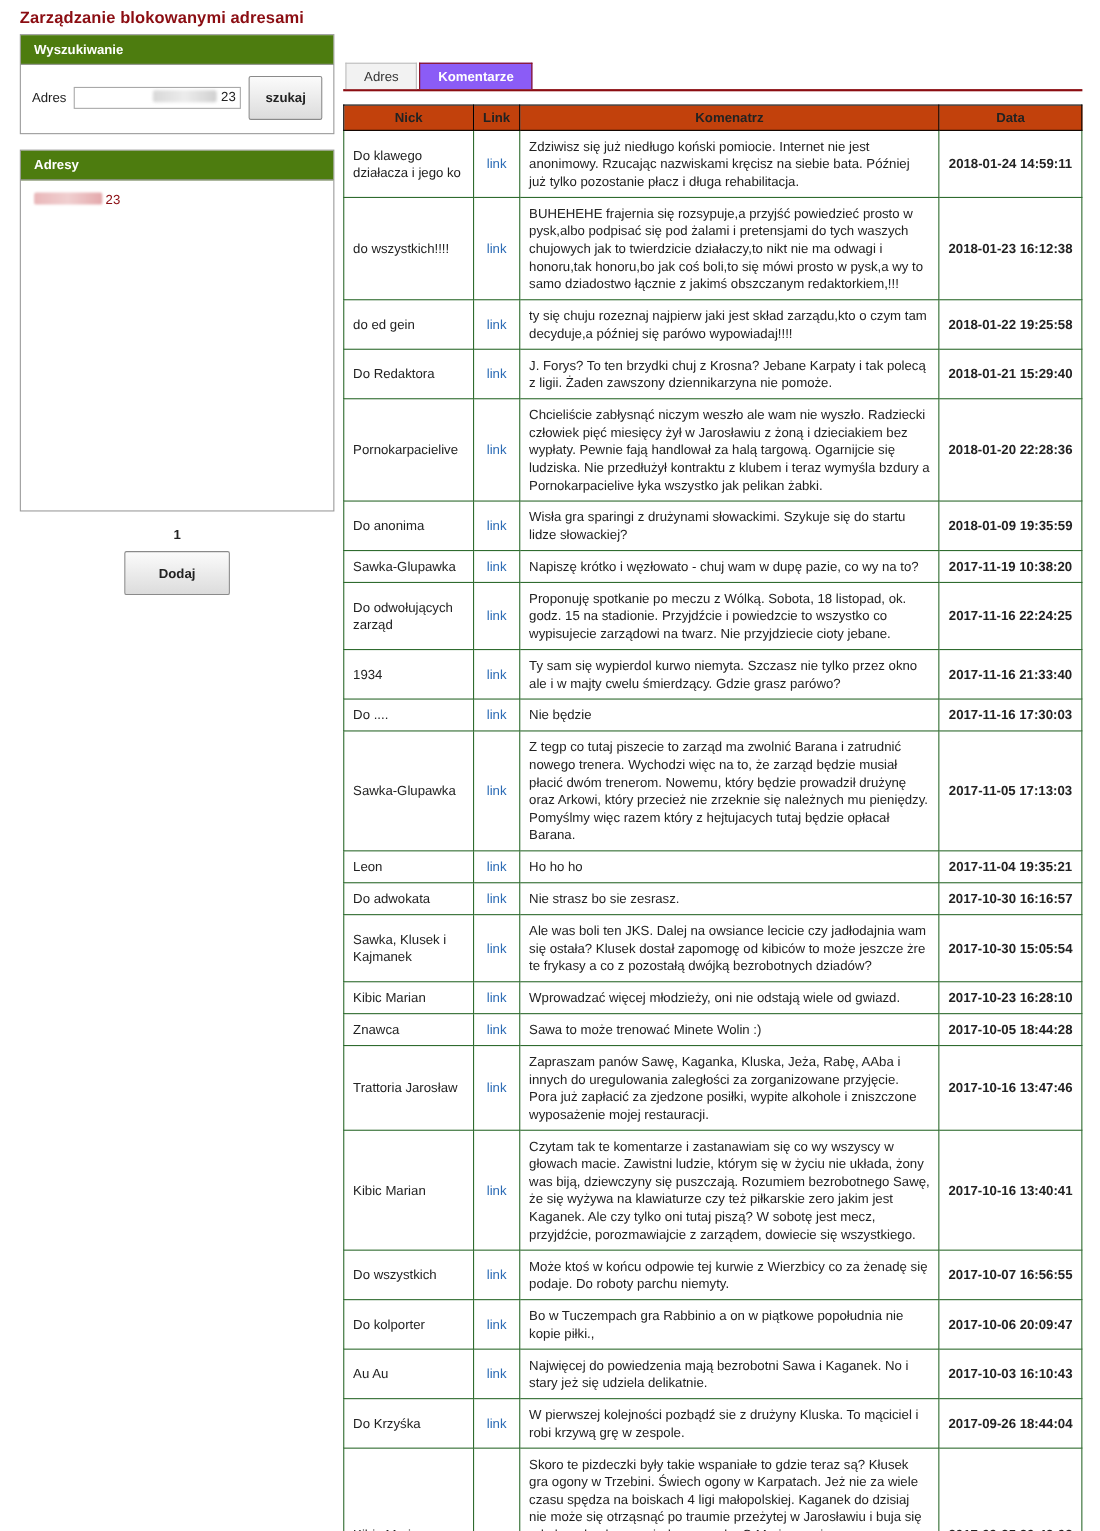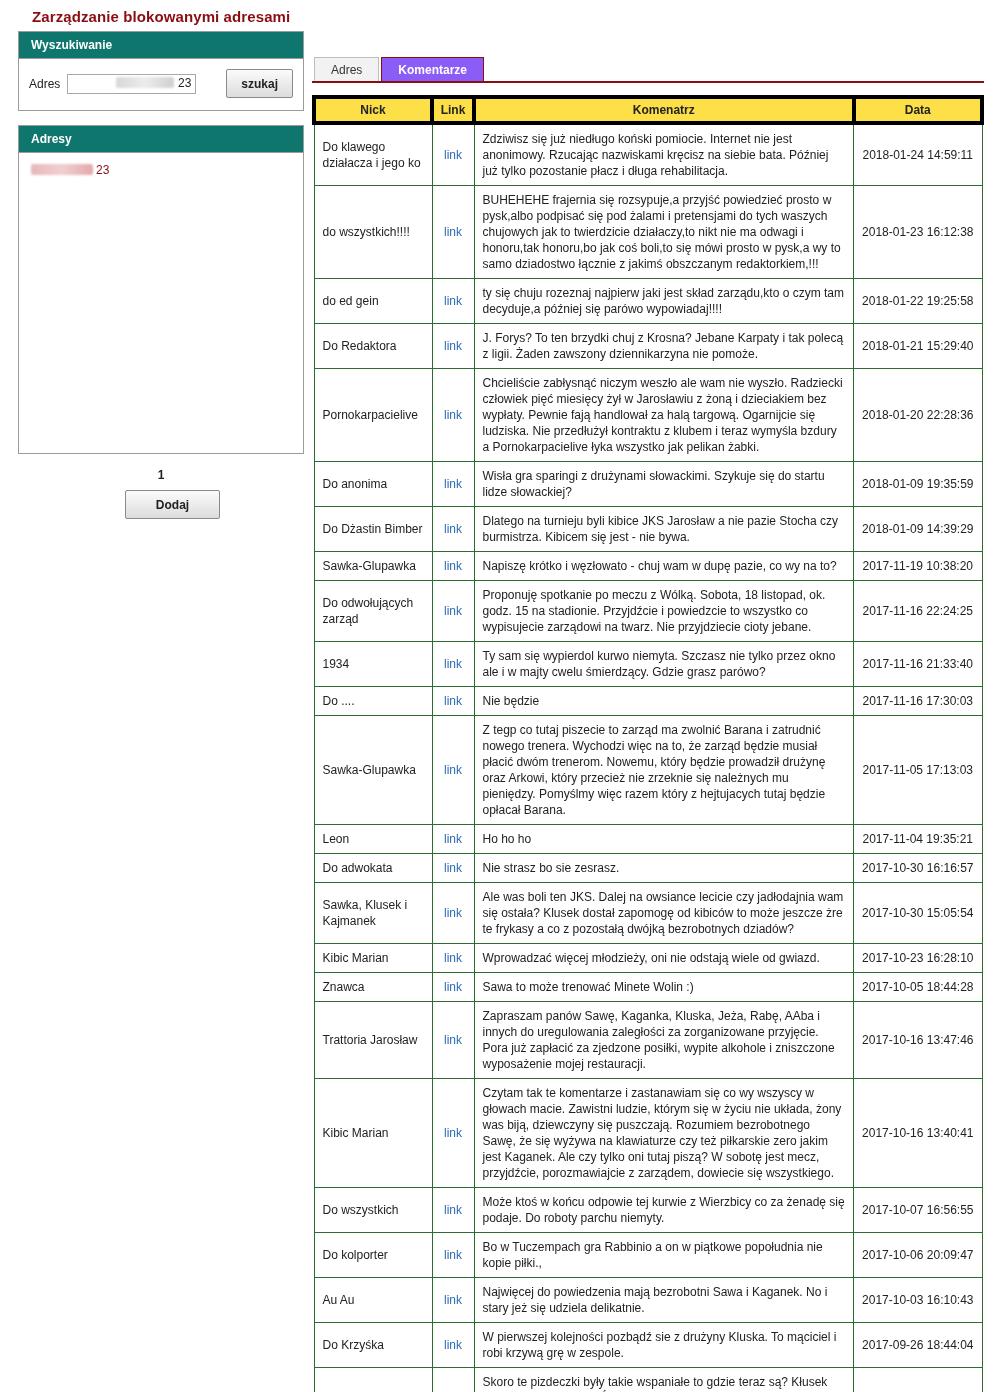--- a/index.html
+++ b/index.html
@@ -13,42 +13,42 @@
   .page {
     position: relative;
     width: 1000px;
     min-height: 1392px;
     padding: 0;
   }
   .page-title {
     color: #8b0d12;
     font-size: 15px;
     font-weight: bold;
-    padding: 8px 0 6px 32px;
+    padding: 8px 0 6px 18px;
     letter-spacing: 0.1px;
   }
   .layout {
     display: flex;
     align-items: flex-start;
     gap: 0;
   }
   
   .left-col {
     width: 312px;
     padding-left: 18px;
     padding-right: 8px;
     flex: 0 0 312px;
   }
   .panel {
     border: 1px solid #9b9b9b;
     background: #ffffff;
     margin-bottom: 14px;
   }
   .panel-head {
-    background: #0f766e;
+    background: #4d7c0f;
     color: #ffffff;
     font-weight: bold;
     font-size: 12px;
     padding: 6px 10px 6px 12px;
     border-bottom: 1px solid #9b9b9b;
   }
   .panel-body {
     padding: 10px 10px 12px 10px;
   }
   .search-row {
@@ -74,23 +74,22 @@
   }
   .btn {
     font-family: "Liberation Sans", sans-serif;
     font-size: 12px;
     font-weight: bold;
     color: #222;
     background: linear-gradient(#fbfbfb, #dcdcdc);
     border: 1px solid #8a8a8a;
     border-radius: 2px;
     padding: 2px 14px;
-    height: 29px;
+    height: 40px;
     cursor: pointer;
-    margin-left: 23px;
   }
   .addr-panel .panel-body {
     min-height: 300px;
     padding-top: 8px;
   }
   .addr-item {
     color: #8b0d12;
     font-size: 12px;
     padding: 2px 0 2px 2px;
     cursor: pointer;
@@ -162,36 +161,36 @@
   table.grid {
     width: 100%;
     border-collapse: collapse;
     margin-top: 12px;
     border: 1px solid #2f6b2f;
   }
   table.grid th {
     font-size: 12px;
     font-weight: bold;
     color: #222;
-    background: #fde047;
-    border: 4px solid #000000;
+    background: #c2410c;
+    border: 1px solid #000000;
     padding: 4px 6px;
     text-align: center;
   }
   table.grid td {
     border: 1px solid #2f6b2f;
     padding: 6px 8px;
     vertical-align: middle;
     font-size: 12px;
     line-height: 16px;
     color: #222;
   }
   td.c-nick { width: 118px; }
   td.c-link { width: 42px; text-align: center; }
-  td.c-date { width: 92px; text-align: center; white-space: nowrap; }
+  td.c-date { width: 92px; text-align: center; white-space: nowrap; font-weight: bold; }
   .lnk {
     color: #2b6bb5;
     text-decoration: none;
     cursor: pointer;
     font-size: 12px;
   }
   th.h-nick { width: 118px; text-align: left; padding-left: 8px; }
   th.h-link { width: 42px; text-align: left; }
   th.h-date { width: 92px; }
 </style>
@@ -278,26 +277,20 @@
               <td class="c-comment">Chcieliście zabłysnąć niczym weszło ale wam nie wyszło. Radziecki człowiek pięć miesięcy żył w Jarosławiu z żoną i dzieciakiem bez wypłaty. Pewnie fają handlował za halą targową. Ogarnijcie się ludziska. Nie przedłużył kontraktu z klubem i teraz wymyśla bzdury a Pornokarpacielive łyka wszystko jak pelikan żabki.</td>
               <td class="c-date">2018-01-20 22:28:36</td>
             </tr>
             <tr>
               <td class="c-nick">Do anonima</td>
               <td class="c-link"><span class="lnk">link</span></td>
               <td class="c-comment">Wisła gra sparingi z drużynami słowackimi. Szykuje się do startu lidze słowackiej?</td>
               <td class="c-date">2018-01-09 19:35:59</td>
             </tr>
             <tr>
-              <td class="c-nick">Do Dżastin Bimber</td>
-              <td class="c-link"><span class="lnk">link</span></td>
-              <td class="c-comment">Dlatego na turnieju byli kibice JKS Jarosław a nie pazie Stocha czy burmistrza. Kibicem się jest - nie bywa.</td>
-              <td class="c-date">2018-01-09 14:39:29</td>
-            </tr>
-            <tr>
               <td class="c-nick">Sawka-Glupawka</td>
               <td class="c-link"><span class="lnk">link</span></td>
               <td class="c-comment">Napiszę krótko i węzłowato - chuj wam w dupę pazie, co wy na to?</td>
               <td class="c-date">2017-11-19 10:38:20</td>
             </tr>
             <tr>
               <td class="c-nick">Do odwołujących zarząd</td>
               <td class="c-link"><span class="lnk">link</span></td>
               <td class="c-comment">Proponuję spotkanie po meczu z Wólką. Sobota, 18 listopad, ok. godz. 15 na stadionie. Przyjdźcie i powiedzcie to wszystko co wypisujecie zarządowi na twarz. Nie przyjdziecie cioty jebane.</td>
               <td class="c-date">2017-11-16 22:24:25</td>

